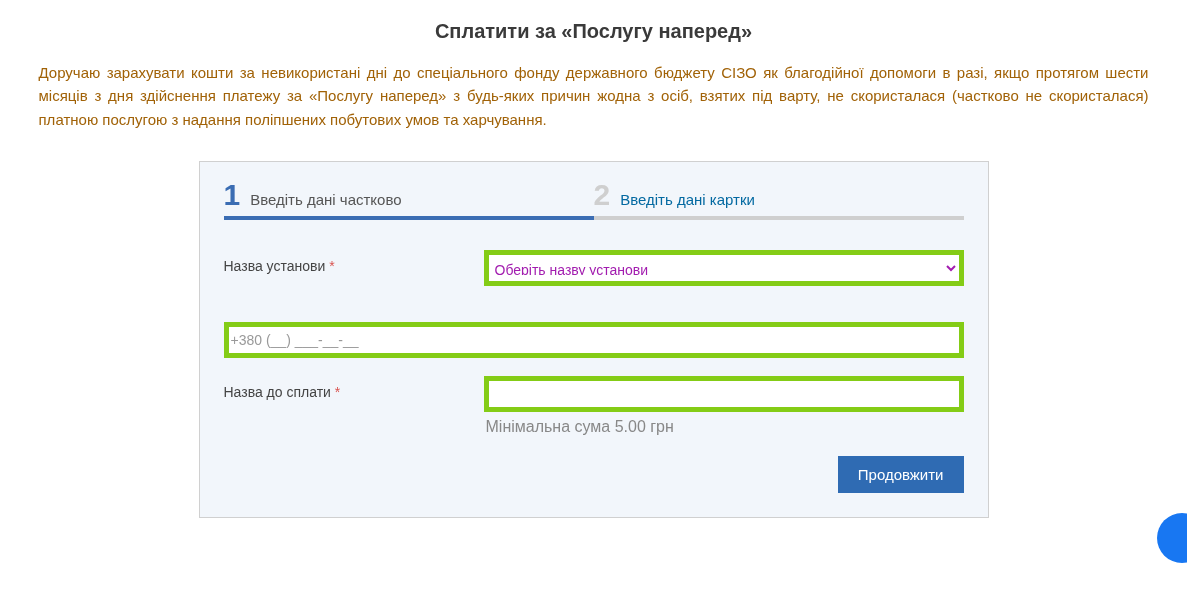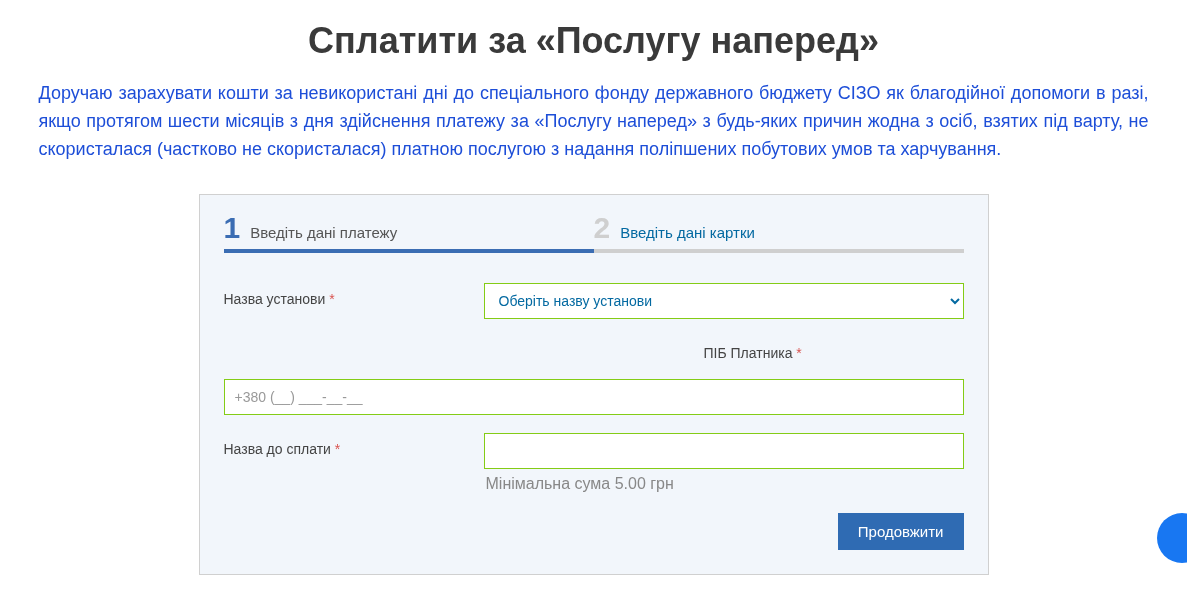--- a/index.html
+++ b/index.html
@@ -9,30 +9,30 @@
     color: #333;
     font-size: 14px;
   }
   .container {
     max-width: 1140px;
     margin: 0 auto;
     padding: 20px 15px;
   }
   .page-title {
     text-align: center;
-    font-size: 36px;
+    font-size: 20px;
     font-weight: 600;
     color: #3a3a3a;
     margin-bottom: 18px;
   }
   .intro-text {
     text-align: justify;
-    color: #1d4ed8;
+    color: #a16207;
     line-height: 1.55;
-    font-size: 18px;
+    font-size: 15px;
     margin-bottom: 30px;
   }
   .form-panel {
     width: 790px;
     margin: 0 auto;
     border: 1px solid #d0d0d0;
     background: #f2f6fb;
     padding: 18px 24px 24px 24px;
   }
   .steps {
@@ -73,25 +73,25 @@
     color: #444;
     font-size: 14px;
     padding-top: 8px;
   }
   .req { color: #d9534f; }
   .form-field { flex: 1; }
   .form-field input,
   .form-field select {
     width: 100%;
     height: 36px;
-    border: 1px solid #84cc16;
+    border: 5px solid #84cc16;
     background: #fff;
-    padding: 6px 10px;
+    padding: 6px 2px;
     font-size: 14px;
-    color: #0369a1;
+    color: #a21caf;
     font-family: inherit;
   }
   .form-field input::placeholder { color: #999; }
   .hint {
     font-size: 16px;
     color: #888;
     margin-top: 6px;
     padding-left: 2px;
   }
   .actions {
@@ -122,43 +122,40 @@
 
 <div class="container">
   <h1 class="page-title">Сплатити за «Послугу наперед»</h1>
   <p class="intro-text">Доручаю зарахувати кошти за невикористані дні до спеціального фонду державного бюджету СІЗО як благодійної допомоги в разі, якщо протягом шести місяців з дня здійснення платежу за «Послугу наперед» з будь-яких причин жодна з осіб, взятих під варту, не скористалася (частково не скористалася) платною послугою з надання поліпшених побутових умов та харчування.</p>
 
   <div class="form-panel">
 
     <div class="steps">
       <div class="step active">
         <span class="step-num">1</span>
-        <span class="step-label">Введіть дані платежу</span>
+        <span class="step-label">Введіть дані частково</span>
       </div>
       <div class="step">
         <span class="step-num">2</span>
         <span class="step-label">Введіть дані картки</span>
       </div>
     </div>
 
     <div class="form-row">
       <div class="form-label">
         <span>Назва установи</span> <span class="req">*</span>
       </div>
       <div class="form-field">
         <select>
           <option>Оберіть назву установи</option>
         </select>
       </div>
     </div>
 
     <div class="form-row">
-      <div class="form-label">
-        <span>ПІБ Платника</span> <span class="req">*</span>
-      </div>
     </div>
 
     <div class="form-row">
       <div class="form-field">
         <input type="text" placeholder="+380 (__) ___-__-__" style="">
       </div>
     </div>
 
 
     <div class="form-row">

